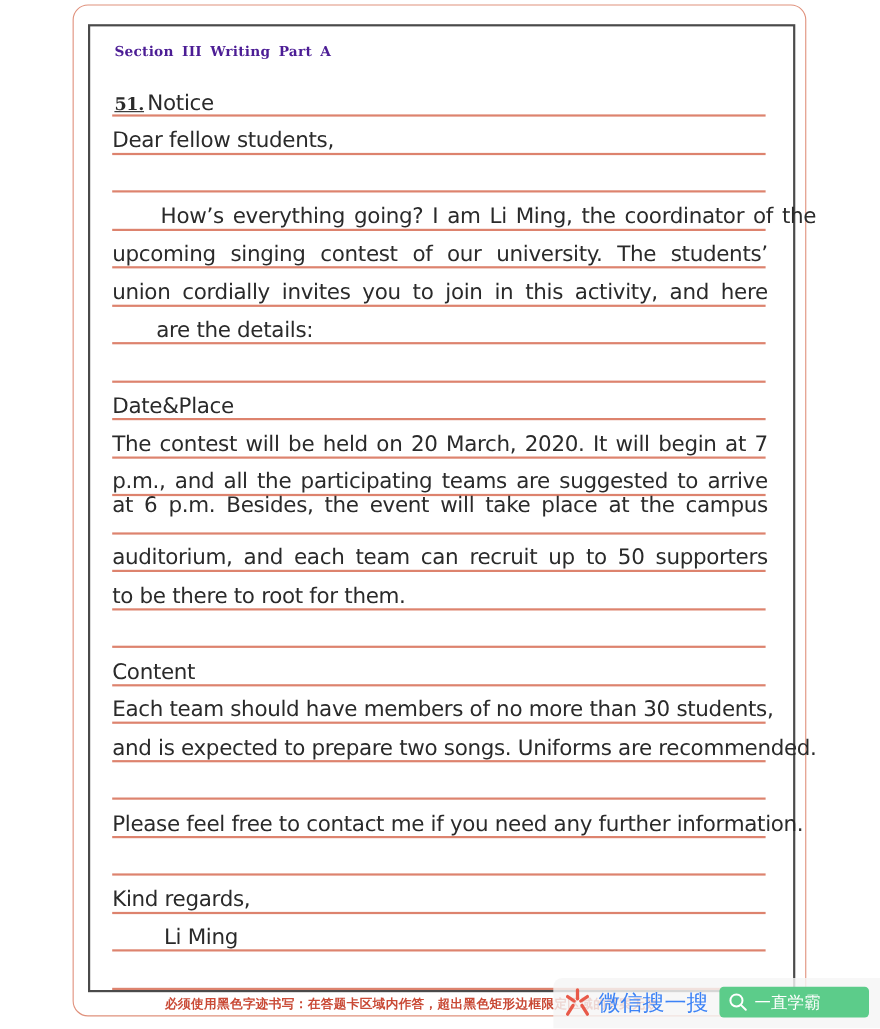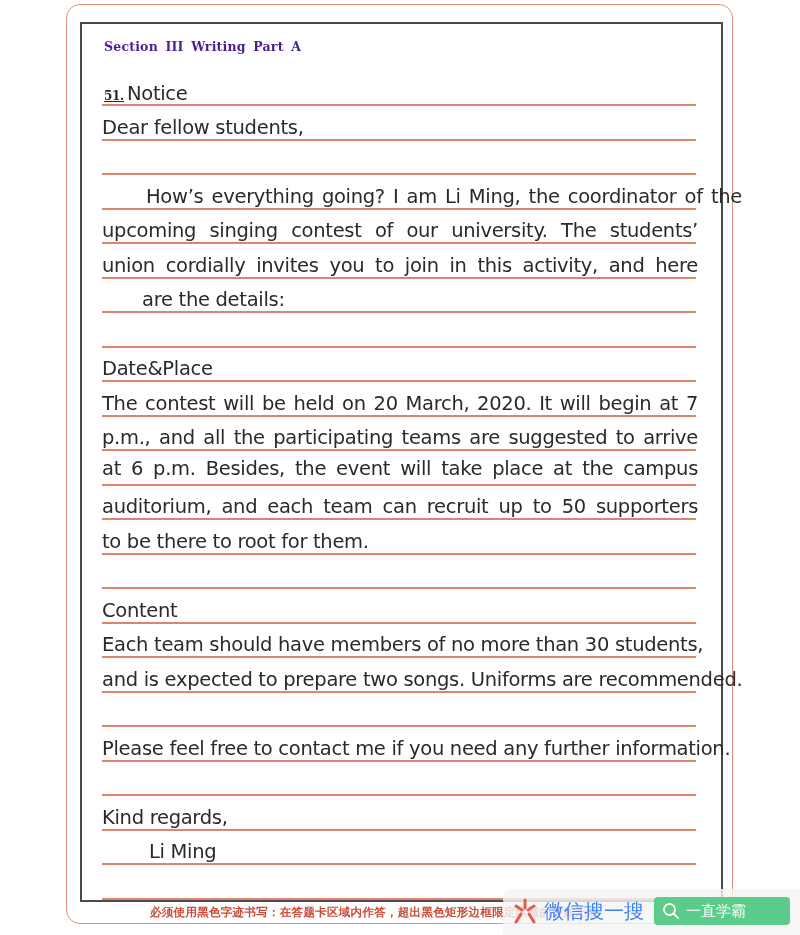--- a/index.html
+++ b/index.html
@@ -3,21 +3,21 @@
 <meta charset="utf-8">
 <style>
   html, body { margin:0; padding:0; }
   body { width:800px; height:935px; background:#ffffff; position:relative; overflow:hidden; font-family:"DejaVu Sans", sans-serif; }
   .outer-frame { position:absolute; left:66px; top:4px; width:667px; height:920px; border:1.5px solid #e0917c; border-radius:14px; box-sizing:border-box; }
   .inner-frame { position:absolute; left:80px; top:22px; width:643px; height:880px; border:2px solid #4a4a4a; box-sizing:border-box; }
   .section-title { position:absolute; left:104px; top:39px; font-family:"DejaVu Serif", serif; font-weight:bold; font-size:12.5px; color:#4c1d95; letter-spacing:0.2px; word-spacing:3px; }
   .rule { position:absolute; left:102px; width:594px; height:2px; background:#d9765e; opacity:0.9; }
   .line-text { position:absolute; left:102px; width:596px; font-family:"DejaVu Sans", sans-serif; font-size:19.5px; color:#2a2a2a; white-space:nowrap; letter-spacing:-0.3px; }
   .justify { text-align:justify; text-align-last:justify; }
-  .qnum { font-family:"DejaVu Serif", serif; font-weight:bold; font-size:12px; margin-right:3px;text-decoration:underline; }
+  .qnum { font-family:"DejaVu Serif", serif; font-weight:bold; font-size:16px; margin-right:3px;text-decoration:underline; }
   .footer-note { position:absolute; left:150px; top:905px; font-family:"DejaVu Serif", serif; font-weight:bold; font-size:11.5px; color:#c94a36; white-space:nowrap; letter-spacing:0.3px; }
   .wechat-bar { position:absolute; left:503px; top:889px; width:297px; height:46px; background:rgba(245,245,245,0.82); border-radius:8px 0 0 0; }
   .wechat-logo { position:absolute; left:510px; top:896px; width:30px; height:30px; }
   .wechat-text { position:absolute; left:544px; top:898px; font-family:"DejaVu Sans", sans-serif; font-size:20px; color:#3b82f6; white-space:nowrap; }
   .search-pill { position:absolute; left:654px; top:897px; width:136px; height:28px; background:#5ccc8a; border-radius:4px; display:flex; align-items:center; color:#fff; font-size:15px; }
   .search-pill svg { margin-left:8px; margin-right:6px; }
 </style>
 </head>
 <body>
 
@@ -41,21 +41,21 @@
     <div class="rule" style="top: 311px;"></div>
     <div class="line-text" style="top: 288px; margin-left: 40px;">are the details:</div>
     <div class="rule" style="top: 346px;"></div>
     <div class="rule" style="top: 380px;"></div>
     <div class="line-text" style="top: 357px;">Date&amp;Place</div>
     <div class="rule" style="top: 415px;"></div>
     <div class="line-text justify" style="top: 392px;">The contest will be held on 20 March, 2020. It will begin at 7</div>
     <div class="rule" style="top: 449px;"></div>
     <div class="line-text justify" style="top: 426px;">p.m., and all the participating teams are suggested to arrive</div>
     <div class="rule" style="top: 484px;"></div>
-    <div class="line-text justify" style="top: 457px;">at 6 p.m. Besides, the event will take place at the campus</div>
+    <div class="line-text justify" style="top: 447px;">at 6 p.m. Besides, the event will take place at the campus</div>
     <div class="rule" style="top: 518px;"></div>
     <div class="line-text justify" style="top: 495px;">auditorium, and each team can recruit up to 50 supporters</div>
     <div class="rule" style="top: 553px;"></div>
     <div class="line-text" style="top: 530px;">to be there to root for them.</div>
     <div class="rule" style="top: 587px;"></div>
     <div class="rule" style="top: 622px;"></div>
     <div class="line-text" style="top: 599px;">Content</div>
     <div class="rule" style="top: 656px;"></div>
     <div class="line-text justify" style="top: 633px;">Each team should have members of no more than 30 students,</div>
     <div class="rule" style="top: 691px;"></div>

